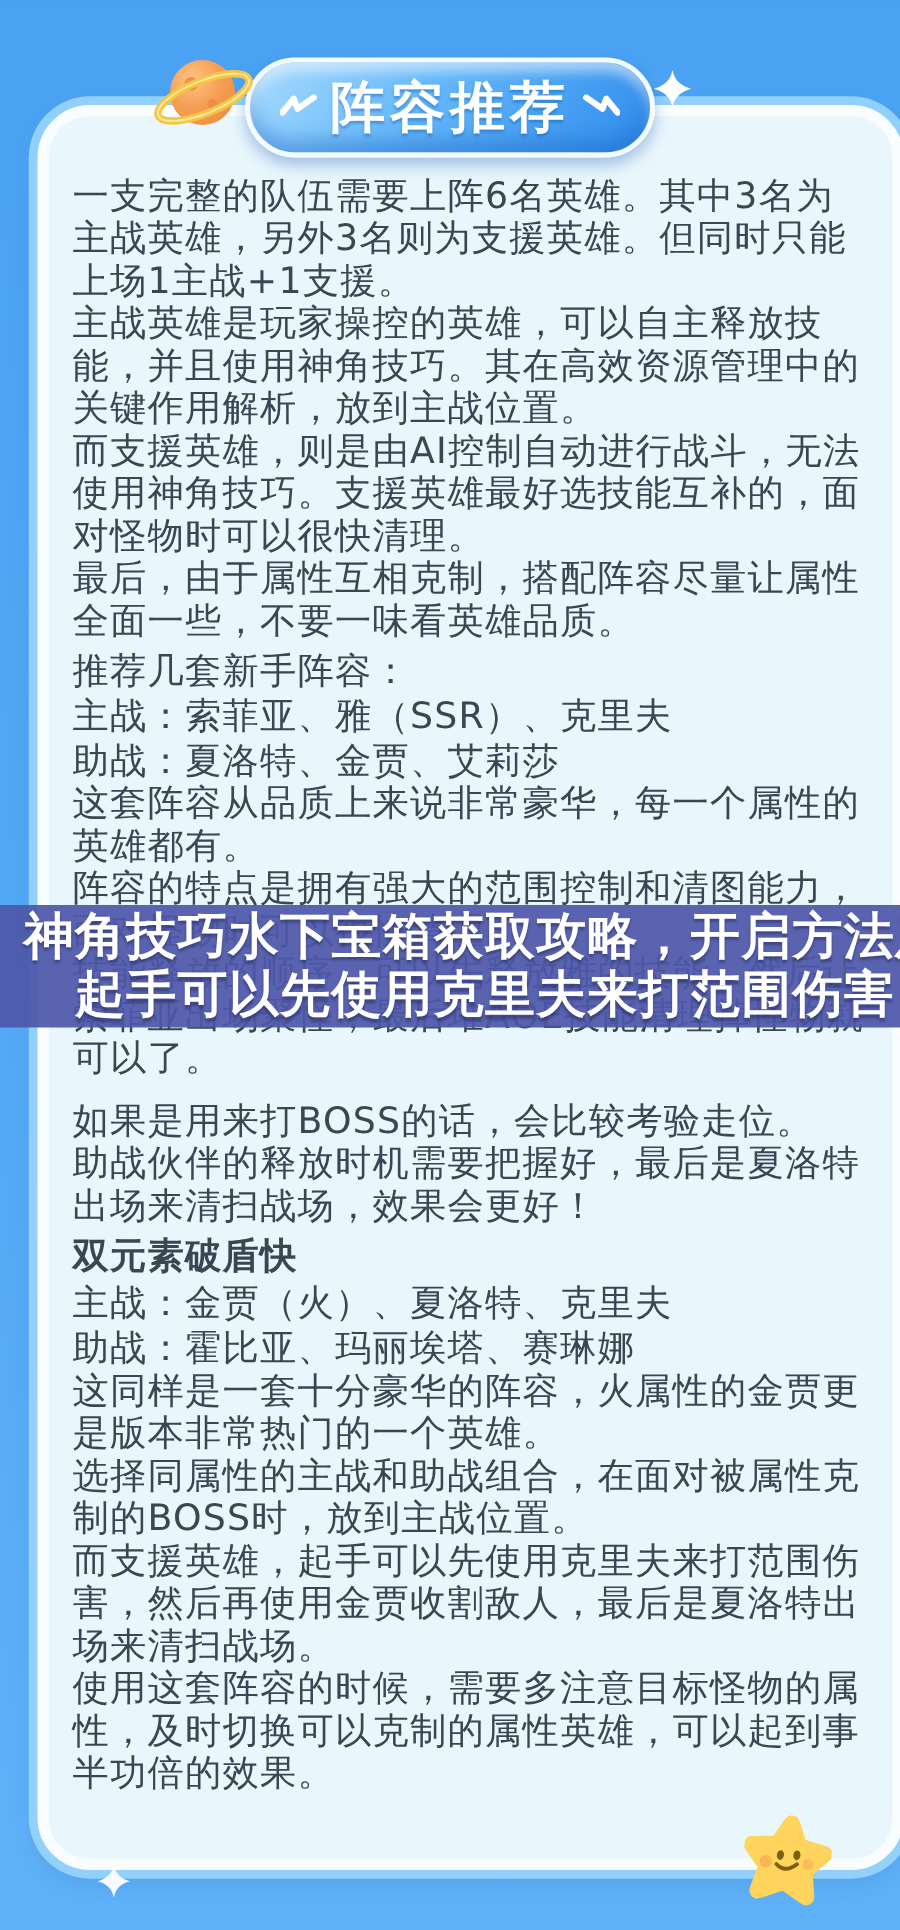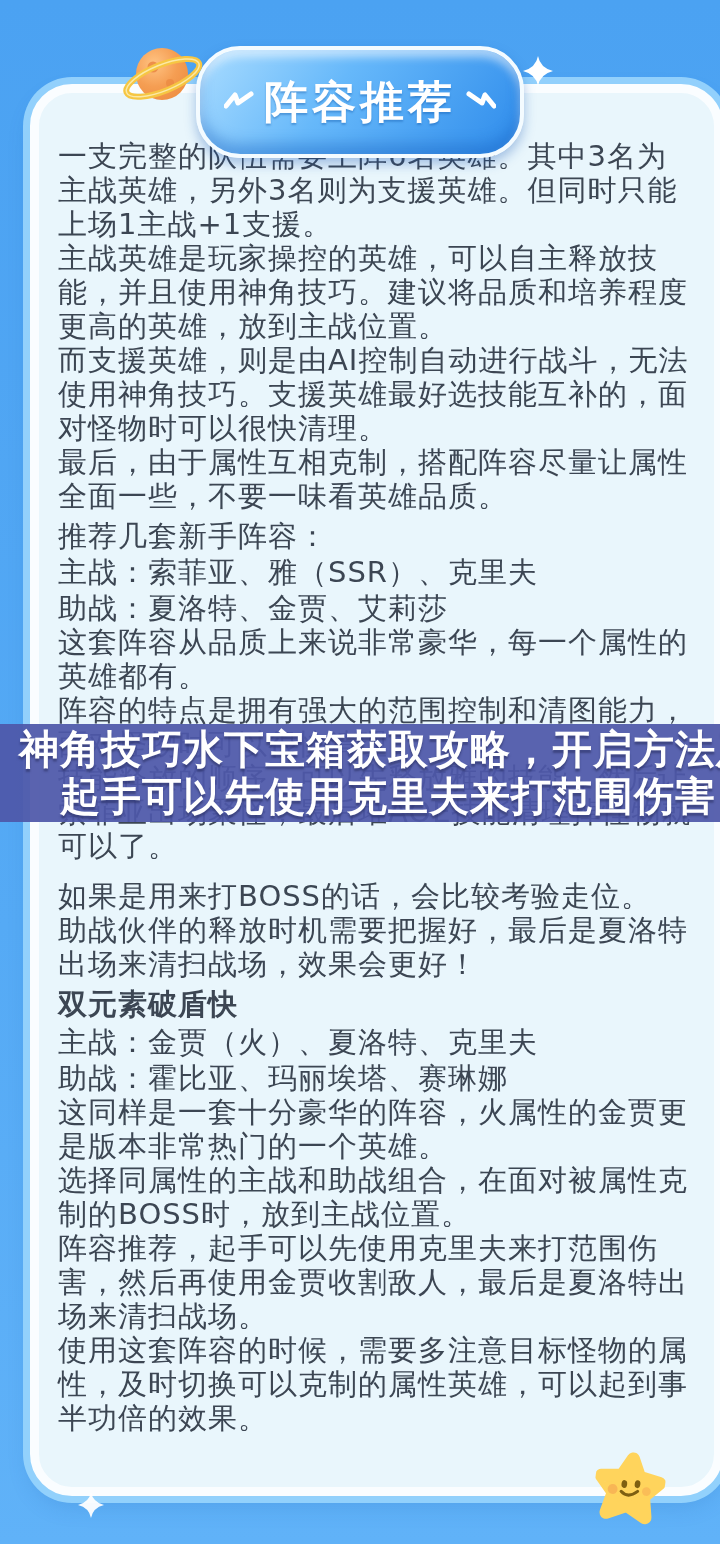--- a/index.html
+++ b/index.html
@@ -24,21 +24,21 @@
     margin:0;font-size:29px;line-height:34px;letter-spacing:1px;
     color:#3C4653;word-break:break-all;
   }
   .t-bold{font-weight:normal;color:#182A3C;margin-top:6px !important;}
   .t-cyan{font-weight:bold;color:#2CA7D7;margin-top:6px !important;margin-bottom:4px !important;}
   .t-red{color:#E02318;margin-top:2px !important;}
   .t-after{margin-top:16px !important;}
   
   .title-pill{
     position:absolute;left:50%;top:46px;transform:translateX(-50%);
-    height:72px;padding:16px 24px;border-radius:44px;
+    height:72px;padding:0 24px;border-radius:44px;
     display:flex;align-items:center;gap:10px;white-space:nowrap;
     background:linear-gradient(125deg,#A9DCFF 0%,#66B8FA 42%,#2F8CEB 100%);
     border:4px solid #F4FBFF;
     box-shadow:0 6px 12px rgba(25,90,180,.35),
                inset 0 -10px 14px rgba(23,96,190,.40),
                inset 0 7px 9px rgba(255,255,255,.55);
     z-index:3;
   }
   .title-text{
     font-size:44px;font-weight:bold;color:#FFFFFF;letter-spacing:4px;
@@ -103,37 +103,37 @@
     <span class="deco flip">
       <svg width="30" height="22" viewBox="0 0 30 22">
         <path d="M2 15 L11 4 L14 12 L27 3" stroke="#FFFFFF" stroke-width="5" fill="none" stroke-linecap="round" stroke-linejoin="round"></path>
       </svg>
     </span>
   </div>
 
   <div class="card">
     <div class="card-content">
         <p class="t-body">一支完整的队伍需要上阵6名英雄。其中3名为主战英雄，另外3名则为支援英雄。但同时只能上场1主战+1支援。</p>
-        <p class="t-body">主战英雄是玩家操控的英雄，可以自主释放技能，并且使用神角技巧。建议将品质和培养程度更高的英雄，放到主战位置。</p>
+        <p class="t-body">主战英雄是玩家操控的英雄，可以自主释放技能，并且使用神角技巧。其在高效资源管理中的关键作用解析，放到主战位置。</p>
         <p class="t-body">而支援英雄，则是由AI控制自动进行战斗，无法使用神角技巧。支援英雄最好选技能互补的，面对怪物时可以很快清理。</p>
         <p class="t-body">最后，由于属性互相克制，搭配阵容尽量让属性全面一些，不要一味看英雄品质。</p>
         <p class="t-bold">推荐几套新手阵容：</p>
         <p class="t-red">主战：索菲亚、雅（SSR）、克里夫</p>
         <p class="t-red">助战：夏洛特、金贾、艾莉莎</p>
         <p class="t-body">这套阵容从品质上来说非常豪华，每一个属性的英雄都有。</p>
         <p class="t-body">阵容的特点是拥有强大的范围控制和清图能力，面对怪物时可以很快清理。</p>
         <p class="t-body">技能释放的顺序，可以先释放雅的技能，然后让索菲亚出场聚怪，最后堆AOE技能清理掉怪物就可以了。</p>
         <p class="t-body t-after">如果是用来打BOSS的话，会比较考验走位。</p>
         <p class="t-body">助战伙伴的释放时机需要把握好，最后是夏洛特出场来清扫战场，效果会更好！</p>
         <p class="t-cyan">双元素破盾快</p>
         <p class="t-red">主战：金贾（火）、夏洛特、克里夫</p>
         <p class="t-red">助战：霍比亚、玛丽埃塔、赛琳娜</p>
         <p class="t-body">这同样是一套十分豪华的阵容，火属性的金贾更是版本非常热门的一个英雄。</p>
         <p class="t-body">选择同属性的主战和助战组合，在面对被属性克制的BOSS时，放到主战位置。</p>
-        <p class="t-body">阵容推荐，起手可以先使用克里夫来打范围伤害，然后再使用金贾收割敌人，最后是夏洛特出场来清扫战场。</p>
+        <p class="t-body">而支援英雄，起手可以先使用克里夫来打范围伤害，然后再使用金贾收割敌人，最后是夏洛特出场来清扫战场。</p>
         <p class="t-body">使用这套阵容的时候，需要多注意目标怪物的属性，及时切换可以克制的属性英雄，可以起到事半功倍的效果。</p>
       </div>
   </div>
 
   <div class="overlay-banner">
     <div>神角技巧水下宝箱获取攻略，开启方法及</div>
     <div>起手可以先使用克里夫来打范围伤害</div>
   </div>
 
   <span class="sparkle-bottom">

